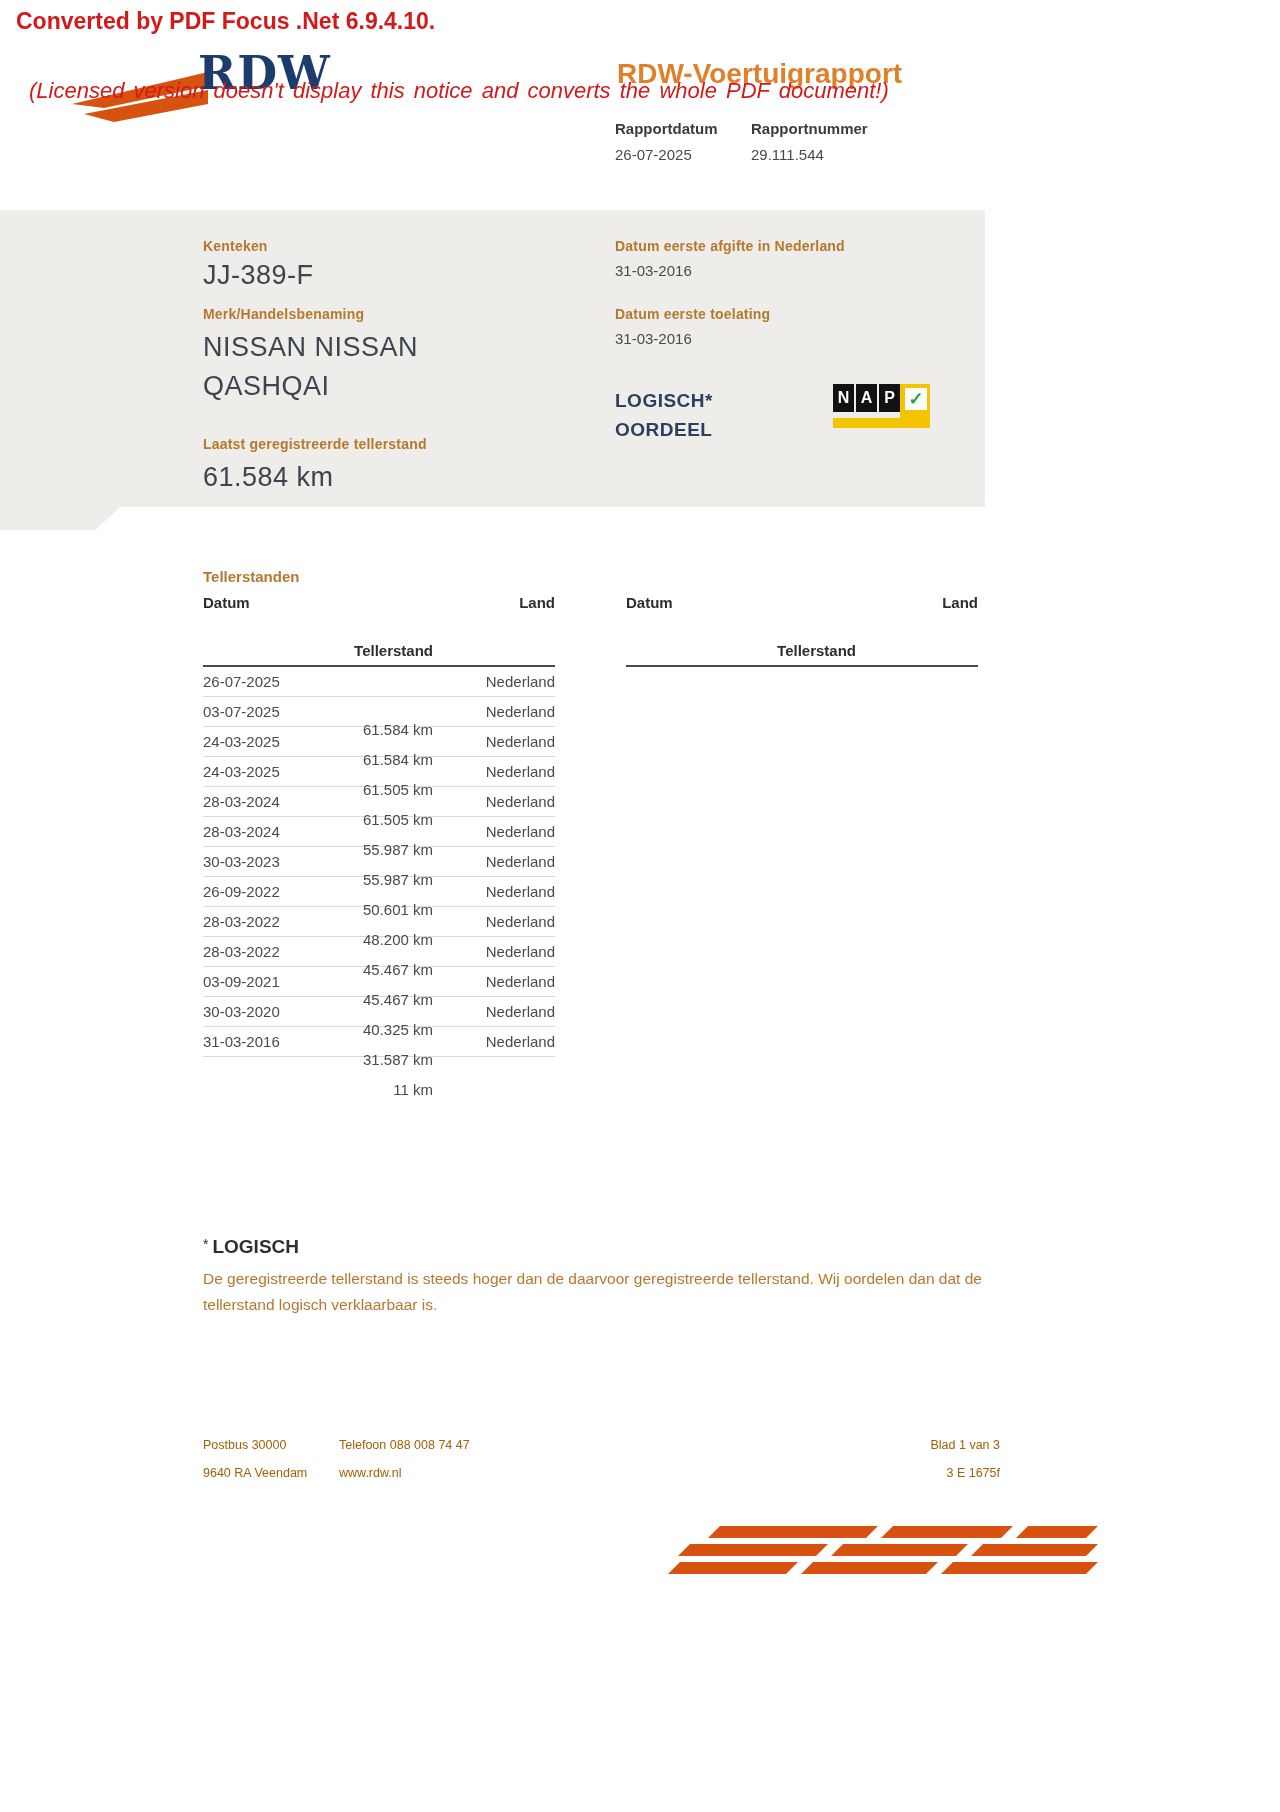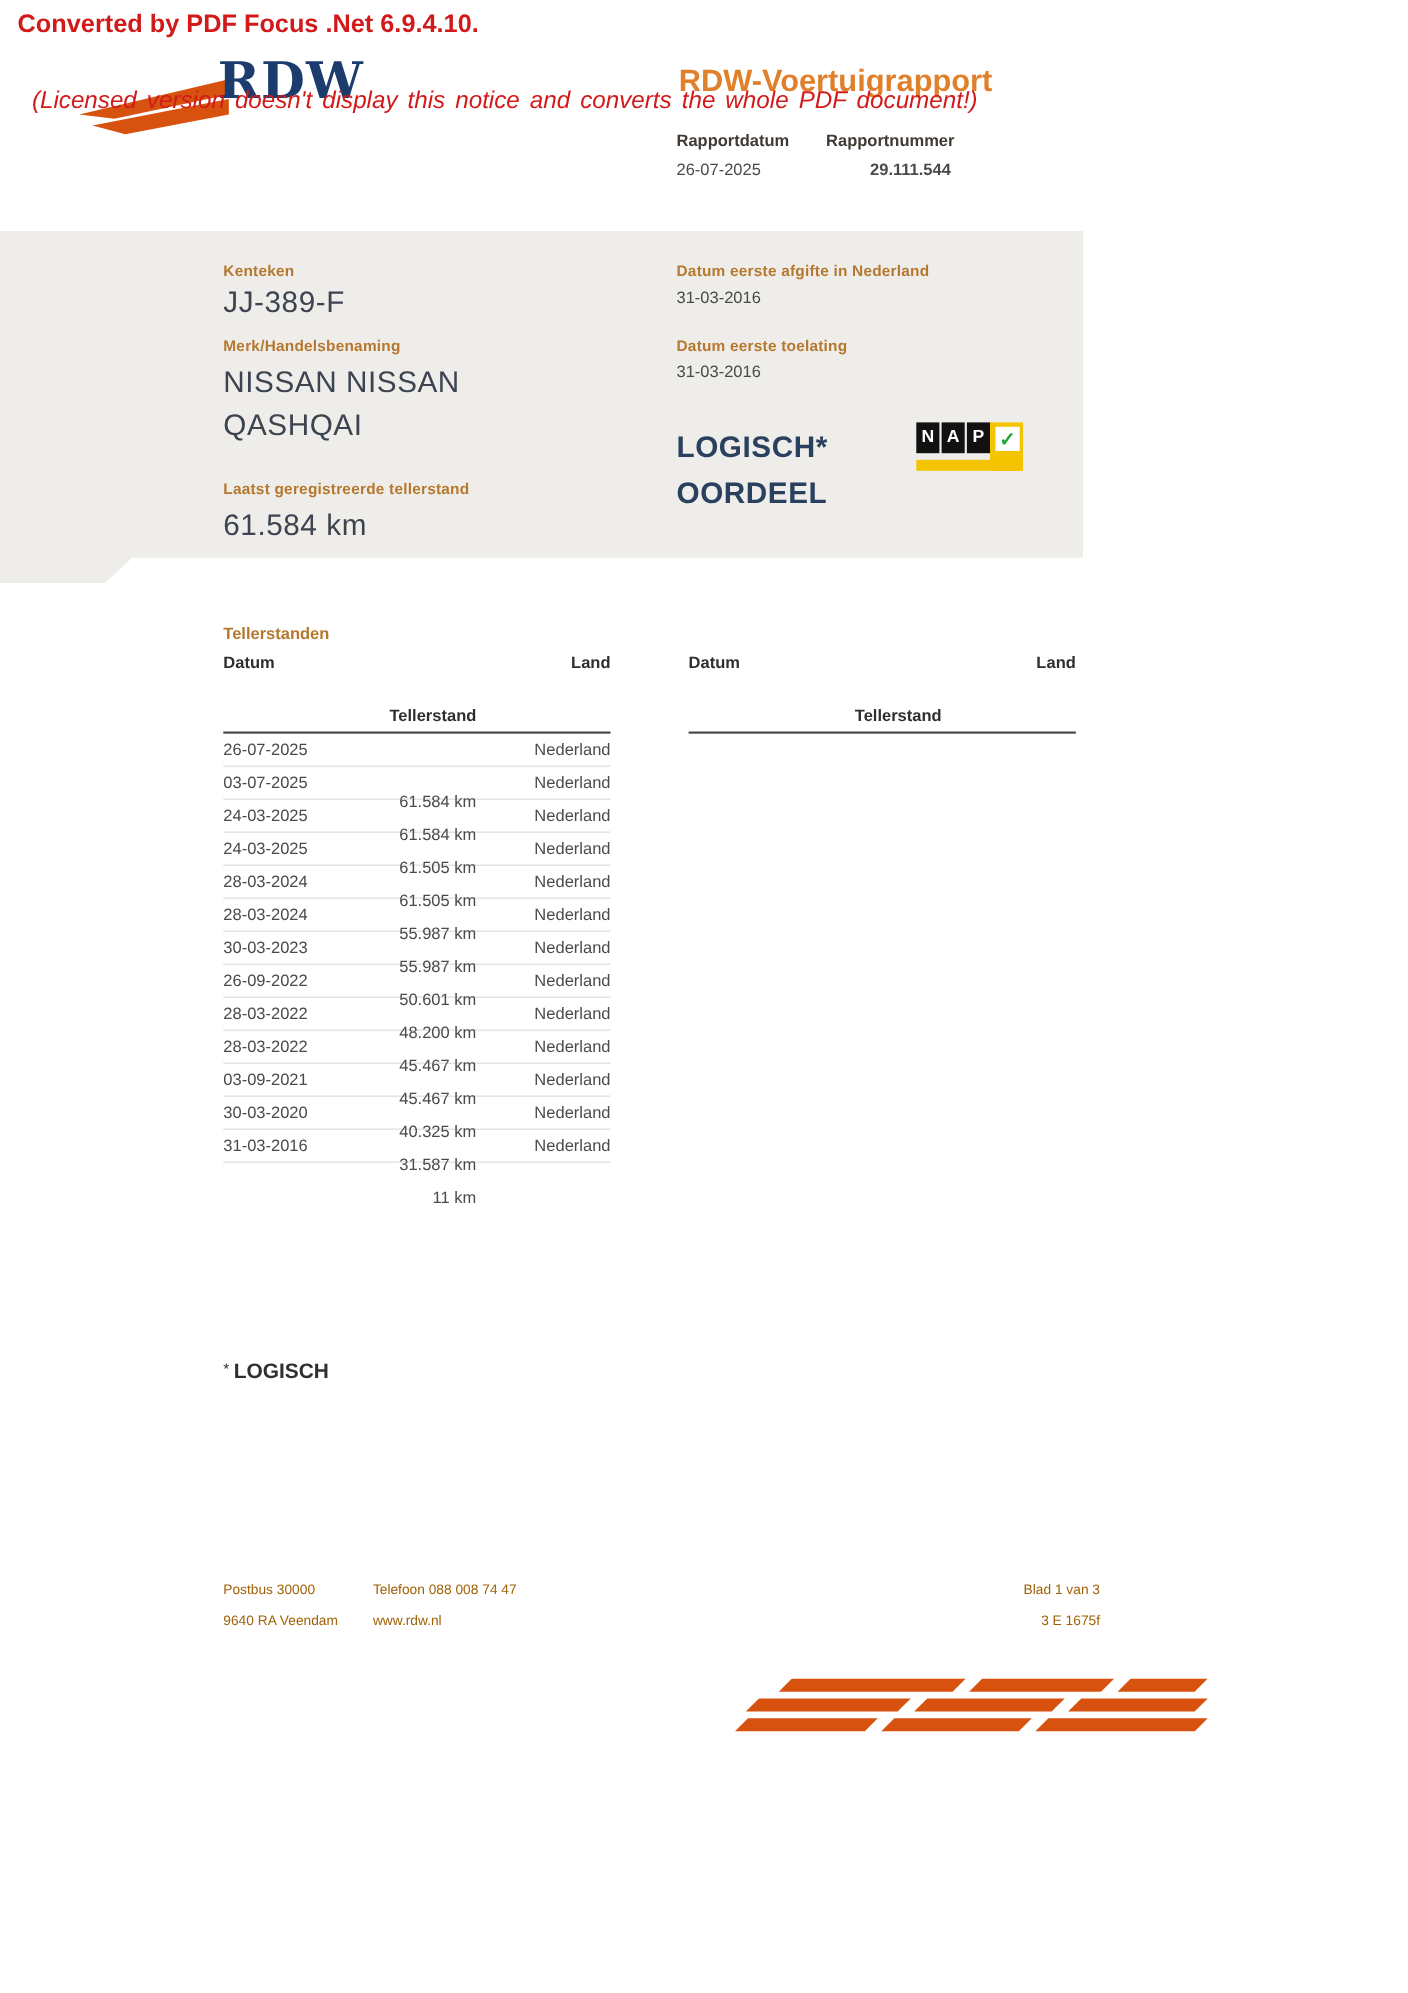--- a/index.html
+++ b/index.html
@@ -30,21 +30,21 @@
   .hdr-value { font-size:15px; color:#4a4a4a; white-space:nowrap; }
 
   
   .panel { left:0; top:210px; width:985px; height:320px;
     background:#efedea;
     clip-path:polygon(0 0,100% 0,100% 92.8%,12.2% 92.8%,9.7% 100%,0 100%); }
   .lbl { font-size:14px; font-weight:700; color:var(--label-brown,#b5782e);
          letter-spacing:.2px; white-space:nowrap; }
   .val-lg { font-size:27px; color:#3c4450; letter-spacing:.5px; line-height:1.45; }
   .val-sm { font-size:15px; color:#4a4a4a; }
-  .oordeel { font-size:27px; font-weight:700; color:#29415e; line-height:1.55;
+  .oordeel { font-size:19px; font-weight:700; color:#29415e; line-height:1.55;
              letter-spacing:.5px; }
 
   
   .nap { left:833px; top:174px; width:97px; height:44px; }
   .nap-yellow-col { position:absolute; right:0; top:0; width:30px; height:44px;
     background:var(--nap-yellow,#f5c400); }
   .nap-yellow-bar { position:absolute; left:0; bottom:0; width:97px; height:10px;
     background:var(--nap-yellow,#f5c400); }
   .nap-letters { position:absolute; left:0; top:0; display:flex; gap:2px; }
   .nap-letter { width:21px; height:28px; background:#111; color:#fff;
@@ -95,21 +95,21 @@
   </svg>
   <div class="abs logo-text">RDW</div>
 
   <div class="abs doc-title">RDW-Voertuigrapport</div>
 
   <div class="abs wm2">(Licensed version doesn't display this notice and converts the whole PDF document!)</div>
 
   <div class="abs hdr-label" style="left:615px; top:120px;">Rapportdatum</div>
   <div class="abs hdr-value" style="left:615px; top:146px;">26-07-2025</div>
   <div class="abs hdr-label" style="left:751px; top:120px;">Rapportnummer</div>
-  <div class="abs hdr-value" style="left:791px; top:146px;font-weight:bold;">29.111.544</div>
+  <div class="abs hdr-value" style="left:751px; top:146px;">29.111.544</div>
 
   <div class="abs panel">
     <div class="abs lbl" style="left:203px; top:28px;">Kenteken</div>
     <div class="abs val-lg" style="left:203px; top:46px;">JJ-389-F</div>
 
     <div class="abs lbl" style="left:203px; top:96px;">Merk/Handelsbenaming</div>
     <div class="abs val-lg" style="left:203px; top:118px; width:300px;">NISSAN NISSAN QASHQAI</div>
 
     <div class="abs lbl" style="left:203px; top:226px;">Laatst geregistreerde tellerstand</div>
     <div class="abs val-lg" style="left:203px; top:248px;">61.584 km</div>
@@ -218,20 +218,21 @@
     <div class="thead">
       <span class="c1">Datum</span>
       <span class="c2">Tellerstand</span>
       <span class="c3">Land</span>
     </div>
   </div>
 
   <div class="abs footnote-title">
     <span class="marker">*</span><span>LOGISCH</span>
   </div>
+  <div class="abs footnote-text">De geregistreerde tellerstand is steeds hoger dan de daarvoor geregistreerde tellerstand. Wij oordelen dan dat de tellerstand logisch verklaarbaar is.</div>
 
   <div class="abs ft" style="left:203px; top:1438px;">Postbus 30000</div>
   <div class="abs ft" style="left:339px; top:1438px;">Telefoon 088 008 74 47</div>
   <div class="abs ft ft-right" style="left:820px; top:1438px;">Blad 1 van 3</div>
 
   <div class="abs ft" style="left:203px; top:1466px;">9640 RA Veendam</div>
   <div class="abs ft" style="left:339px; top:1466px;">www.rdw.nl</div>
   <div class="abs ft ft-right" style="left:820px; top:1466px;">3 E 1675f</div>
 
   <svg class="abs stripes" width="430" height="48" viewBox="0 0 430 48">

